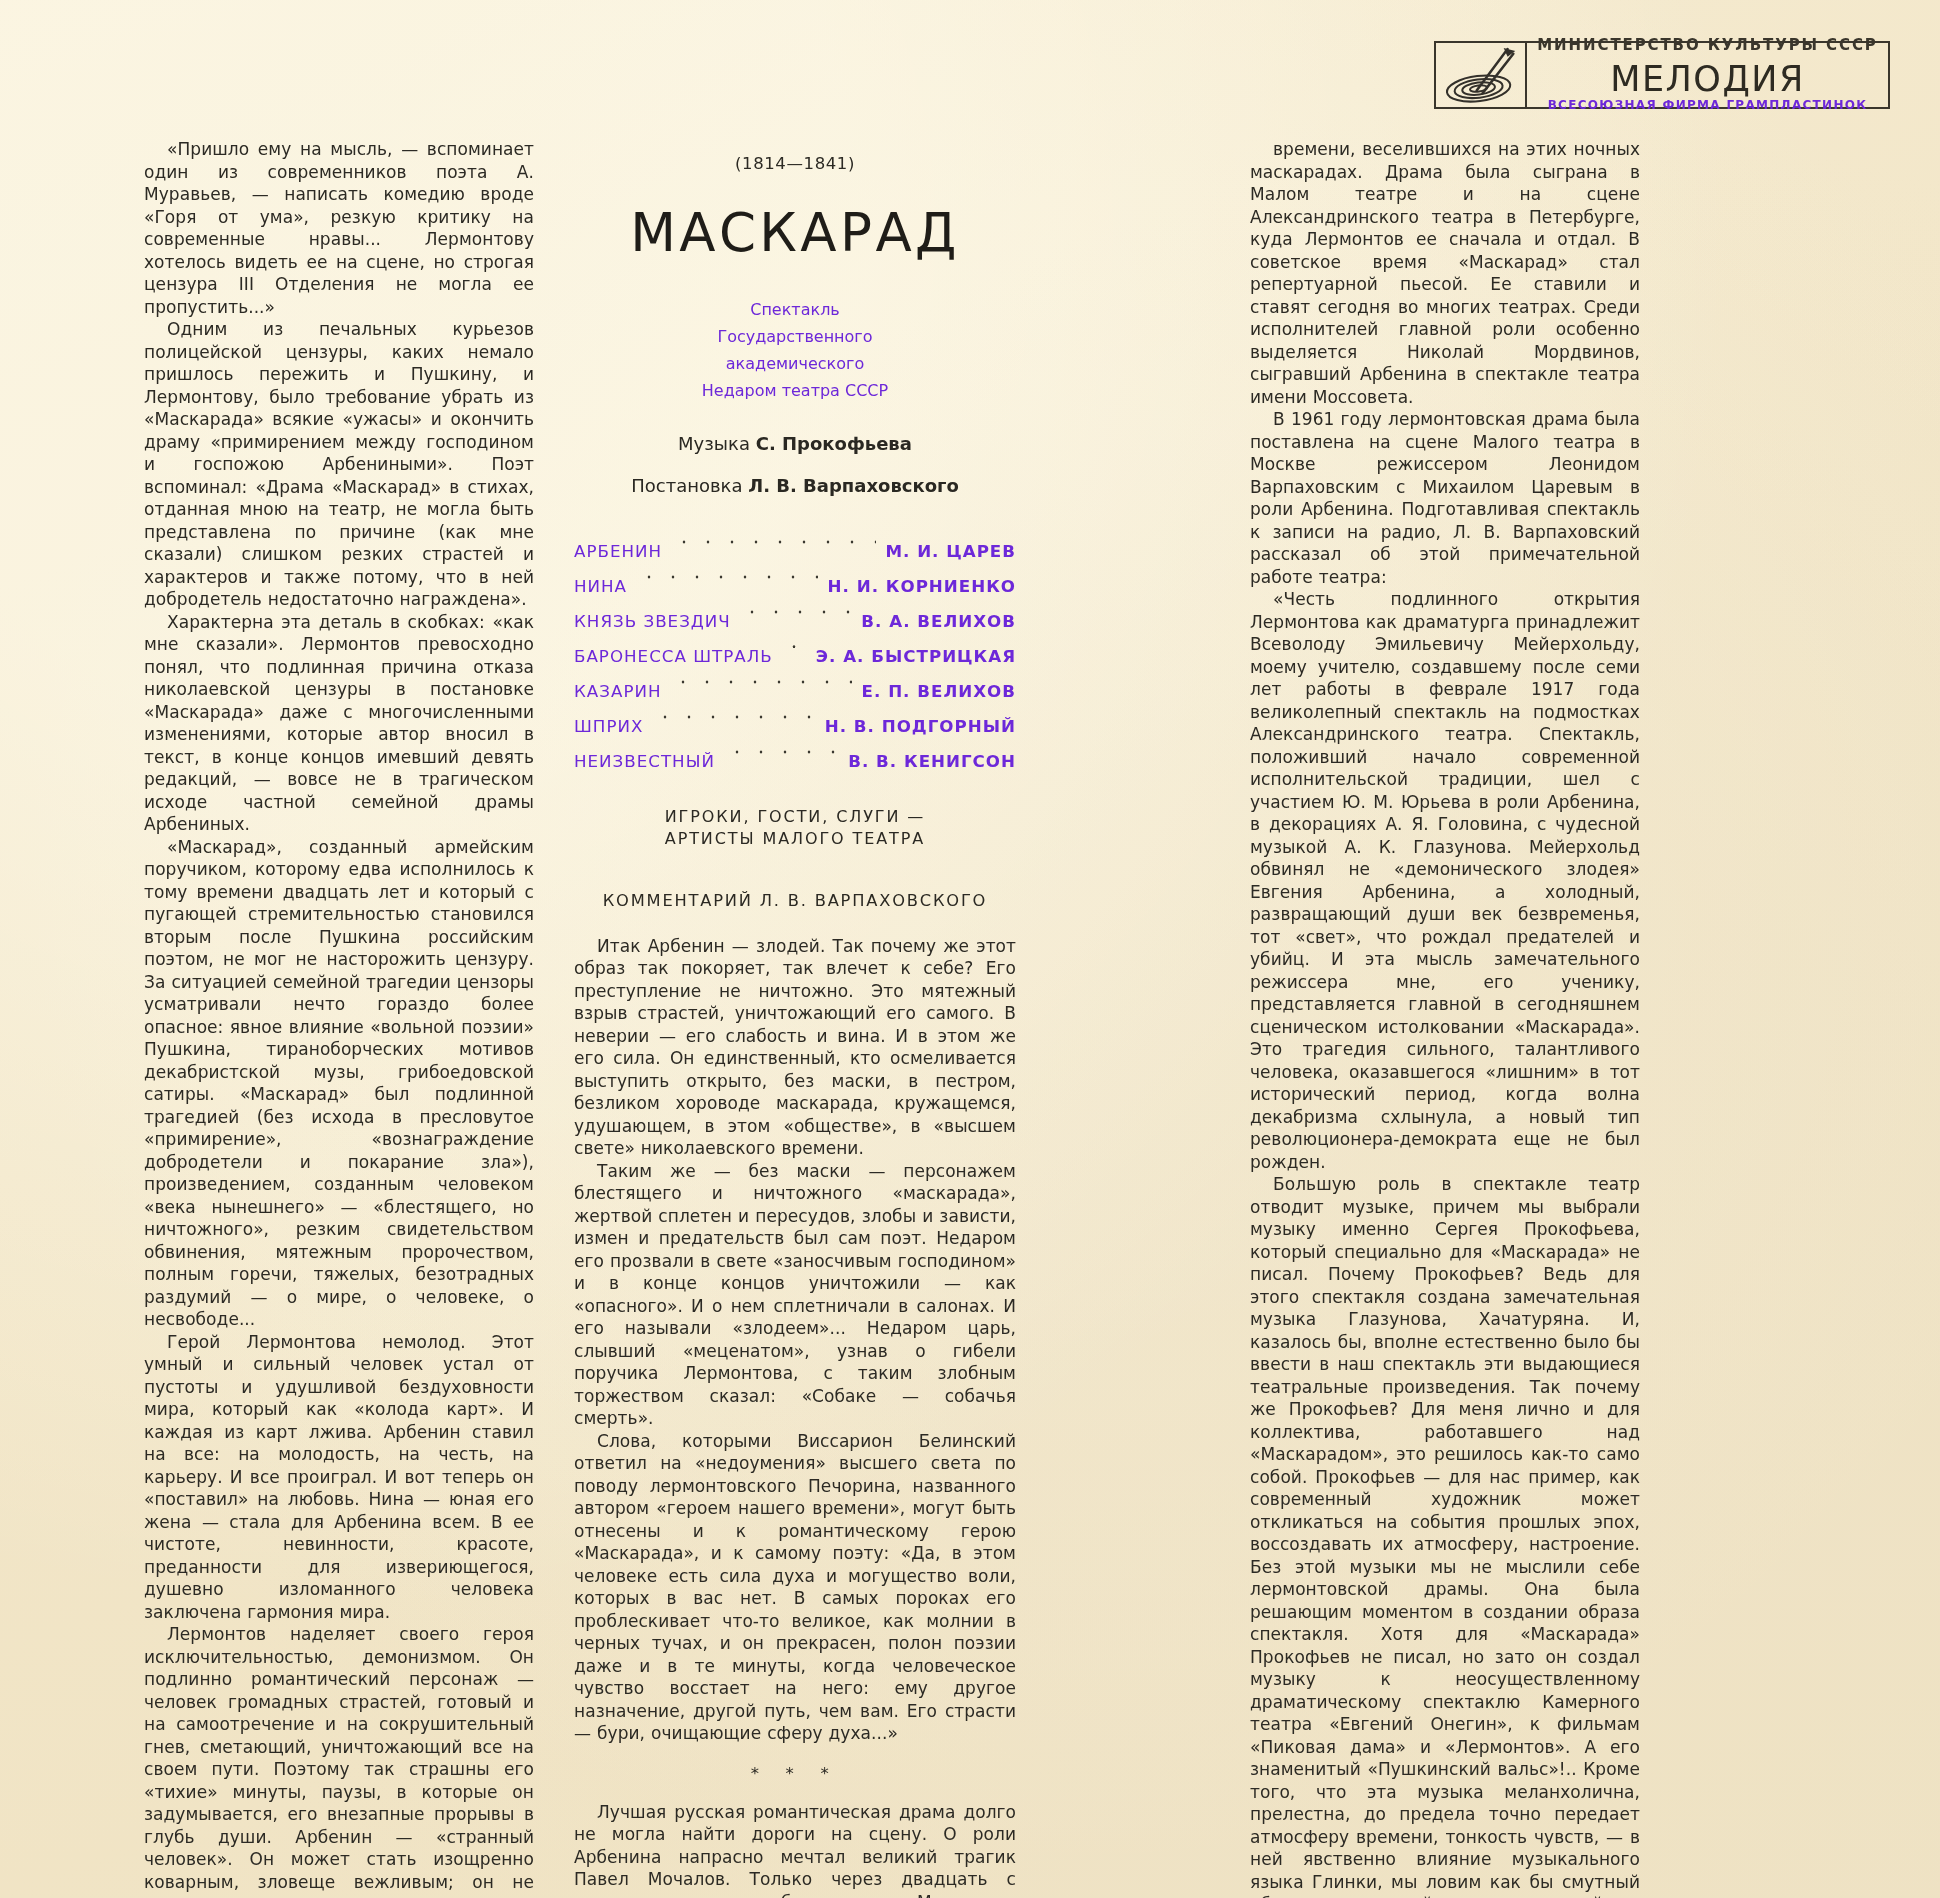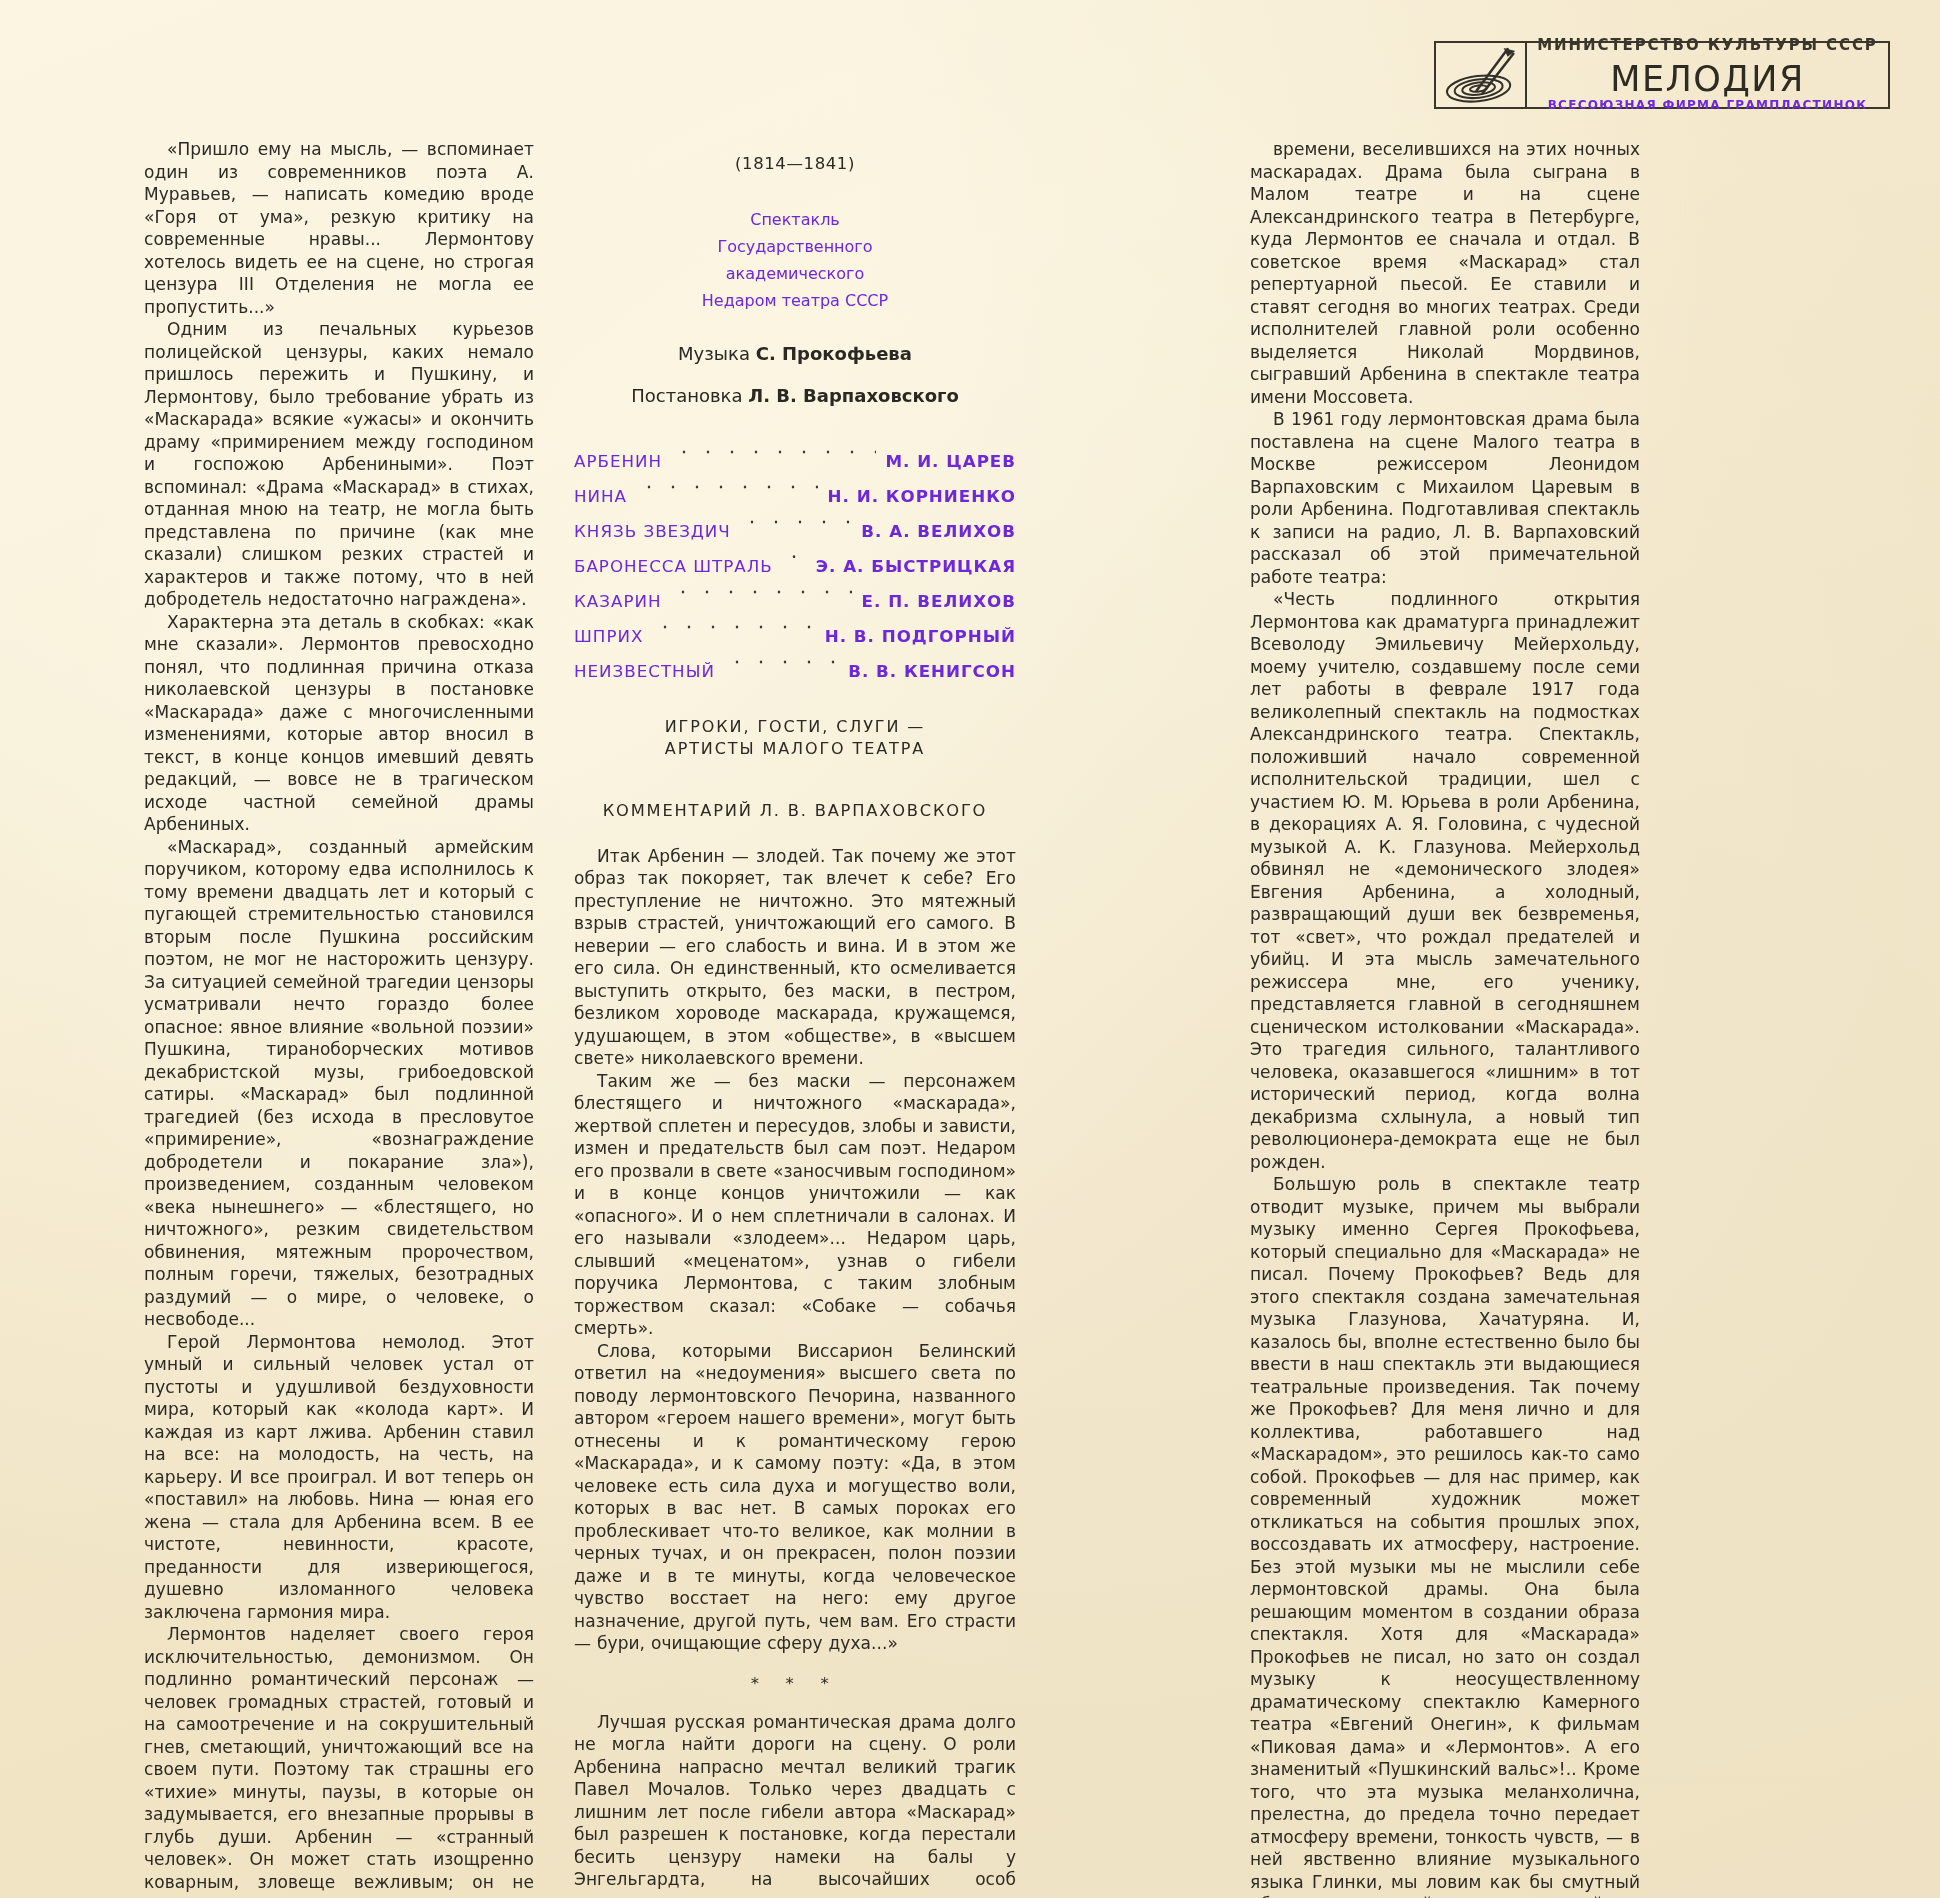--- a/index.html
+++ b/index.html
@@ -178,20 +178,21 @@
     <p>«Маскарад», созданный армейским поручиком, которому едва исполнилось к тому времени двадцать лет и который с пугающей стремительностью становился вторым после Пушкина российским поэтом, не мог не насторожить цензуру. За ситуацией семейной трагедии цензоры усматривали нечто гораздо более опасное: явное влияние «вольной поэзии» Пушкина, тираноборческих мотивов декабристской музы, грибоедовской сатиры. «Маскарад» был подлинной трагедией (без исхода в пресловутое «примирение», «вознаграждение добродетели и покарание зла»), произведением, созданным человеком «века нынешнего» — «блестящего, но ничтожного», резким свидетельством обвинения, мятежным пророчеством, полным горечи, тяжелых, безотрадных раздумий — о мире, о человеке, о несвободе...</p>
     <p>Герой Лермонтова немолод. Этот умный и сильный человек устал от пустоты и удушливой бездуховности мира, который как «колода карт». И каждая из карт лжива. Арбенин ставил на все: на молодость, на честь, на карьеру. И все проиграл. И вот теперь он «поставил» на любовь. Нина — юная его жена — стала для Арбенина всем. В ее чистоте, невинности, красоте, преданности для извериющегося, душевно изломанного человека заключена гармония мира.</p>
     <p>Лермонтов наделяет своего героя исключительностью, демонизмом. Он подлинно романтический персонаж — человек громадных страстей, готовый и на самоотречение и на сокрушительный гнев, сметающий, уничтожающий все на своем пути. Поэтому так страшны его «тихие» минуты, паузы, в которые он задумывается, его внезапные прорывы в глубь души. Арбенин — «странный человек». Он может стать изощренно коварным, зловеще вежливым; он не пощадит ни молодости, ни чести своих обидчиков и должников.</p>
 
   </div>
 
   <div class="col" id="col-center">
 
     <div class="mast">
       <div class="mast-years">(1814—1841)</div>
+      <div class="mast-title">МАСКАРАД</div>
       <div class="mast-sub">
         <div>Спектакль</div>
         <div>Государственного</div>
         <div>академического</div>
         <div>Недаром театра СССР</div>
       </div>
       <div class="mast-line">
         <span>Музыка </span><b>С. Прокофьева</b>
       </div>
       <div class="mast-line tight">

